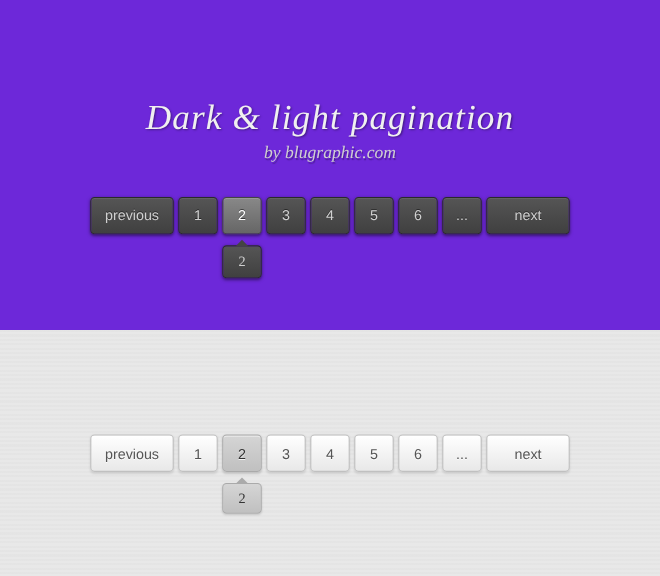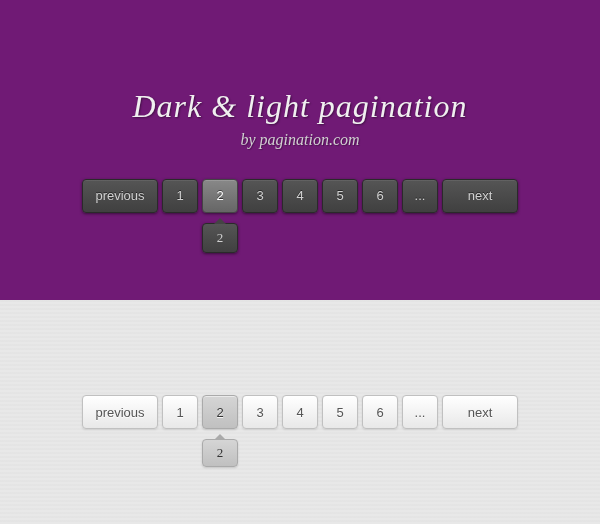--- a/index.html
+++ b/index.html
@@ -5,21 +5,21 @@
     * { box-sizing: border-box; margin: 0; padding: 0; }
 
     body {
       font-family: Georgia, serif;
       width: 600px;
       height: 524px;
       overflow: hidden;
     }
 
     .dark-section {
-      background-color: #701a75;
+      background-color: #6d28d9;
       width: 100%;
       height: 300px;
       display: flex;
       flex-direction: column;
       align-items: center;
       justify-content: center;
       position: relative;
     }
 
     .light-section {
@@ -196,21 +196,21 @@
       border-left: 6px solid transparent;
       border-right: 6px solid transparent;
       border-bottom: 6px solid #aaa;
     }
   </style>
 </head>
 <body>
 
 <div class="dark-section">
   <div class="title">Dark &amp; light pagination</div>
-  <div class="subtitle">by pagination.com</div>
+  <div class="subtitle">by blugraphic.com</div>
 
   <div class="pagination-dark">
     <button class="btn-dark wide">previous</button>
 
     <button class="btn-dark">1</button>
 
     <div class="page-with-tooltip">
       <button class="btn-dark active">2</button>
       <div class="tooltip-dark">2</div>
     </div>

